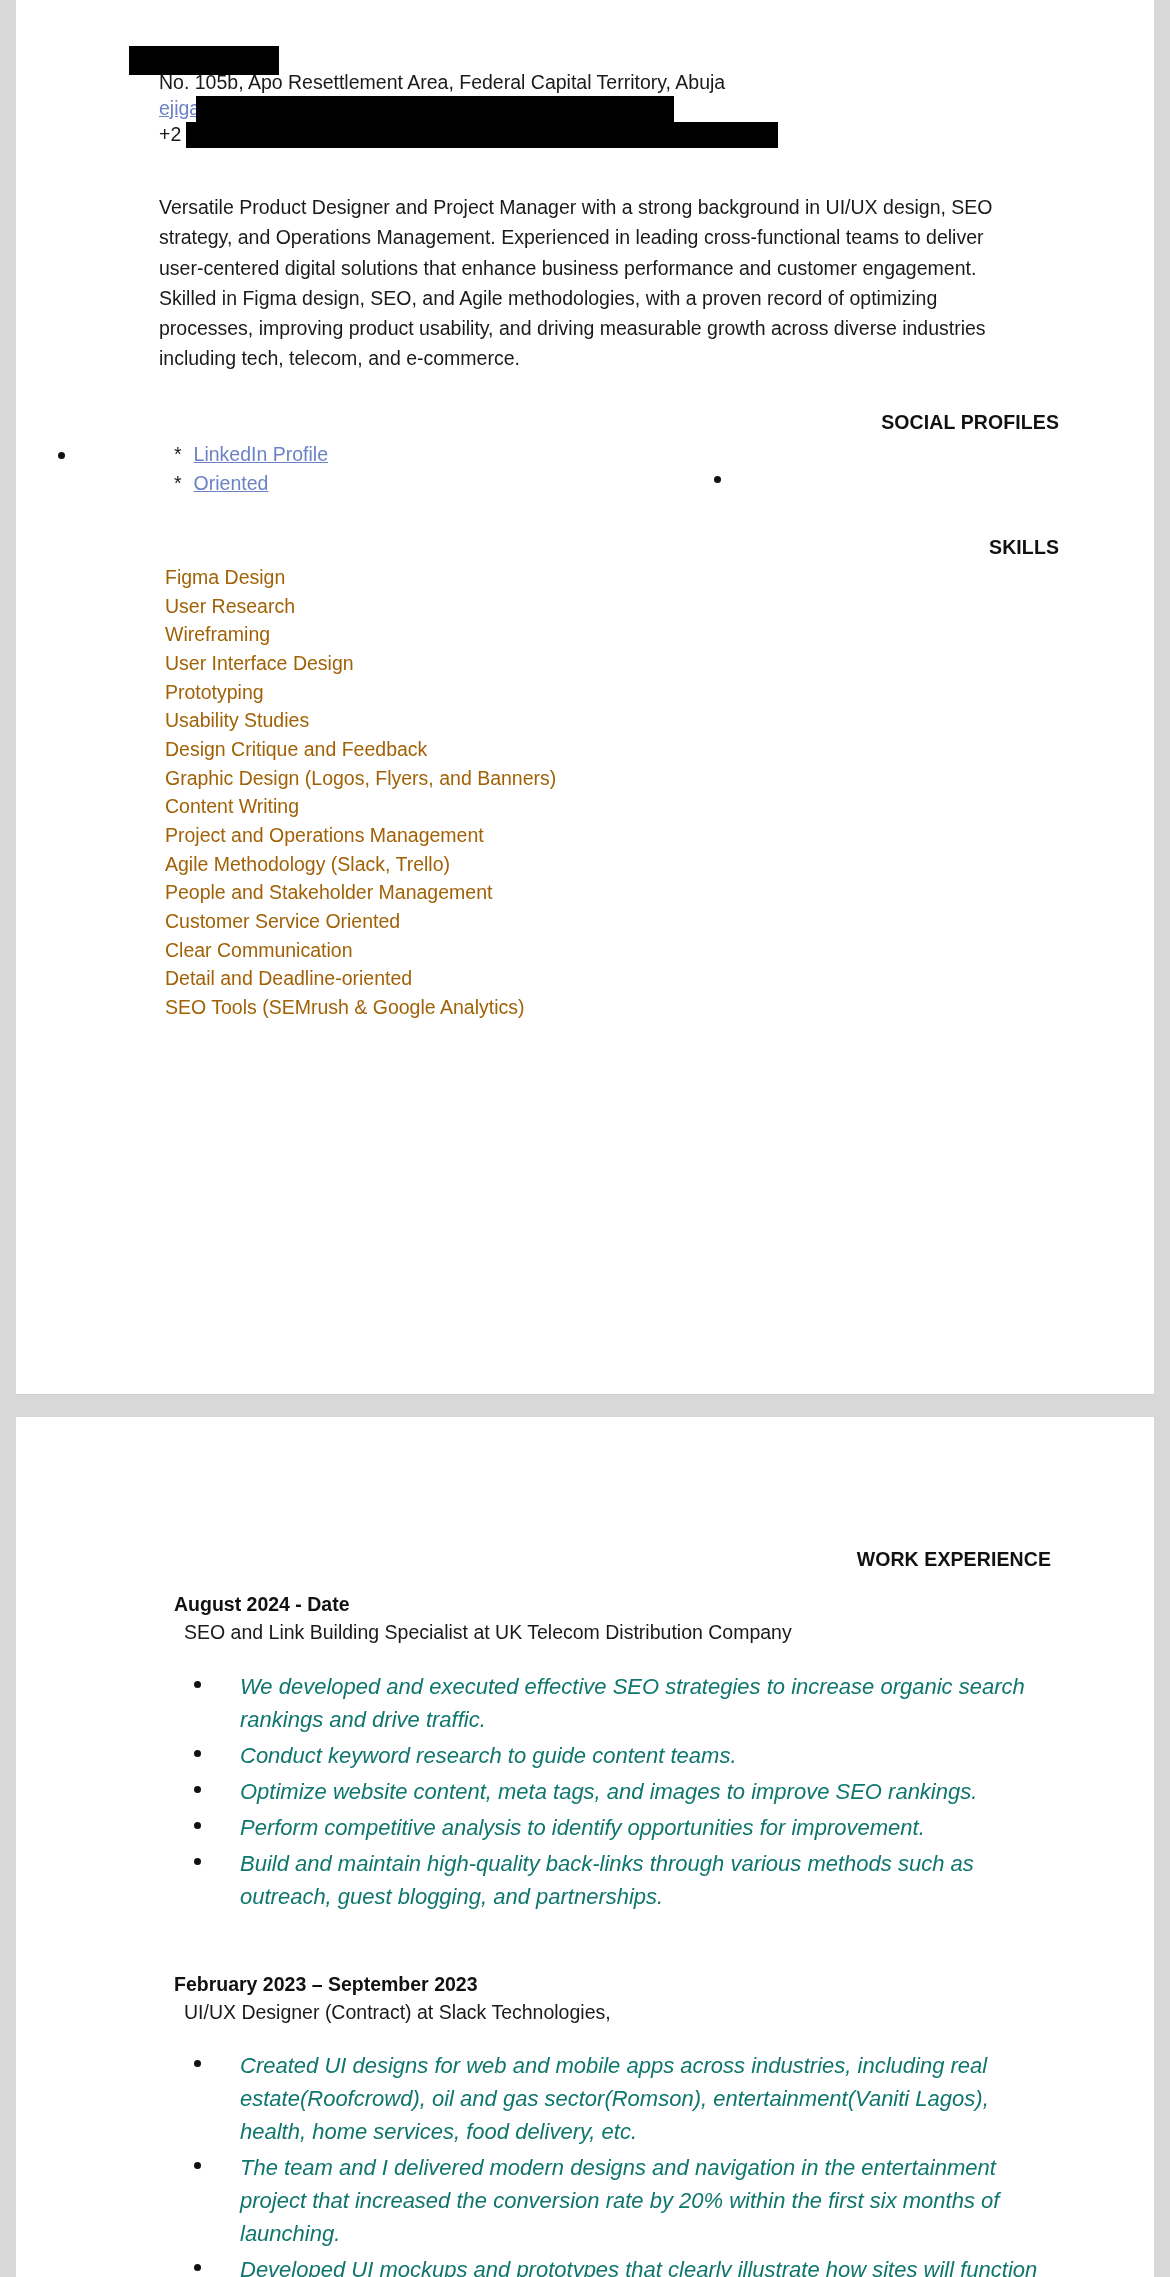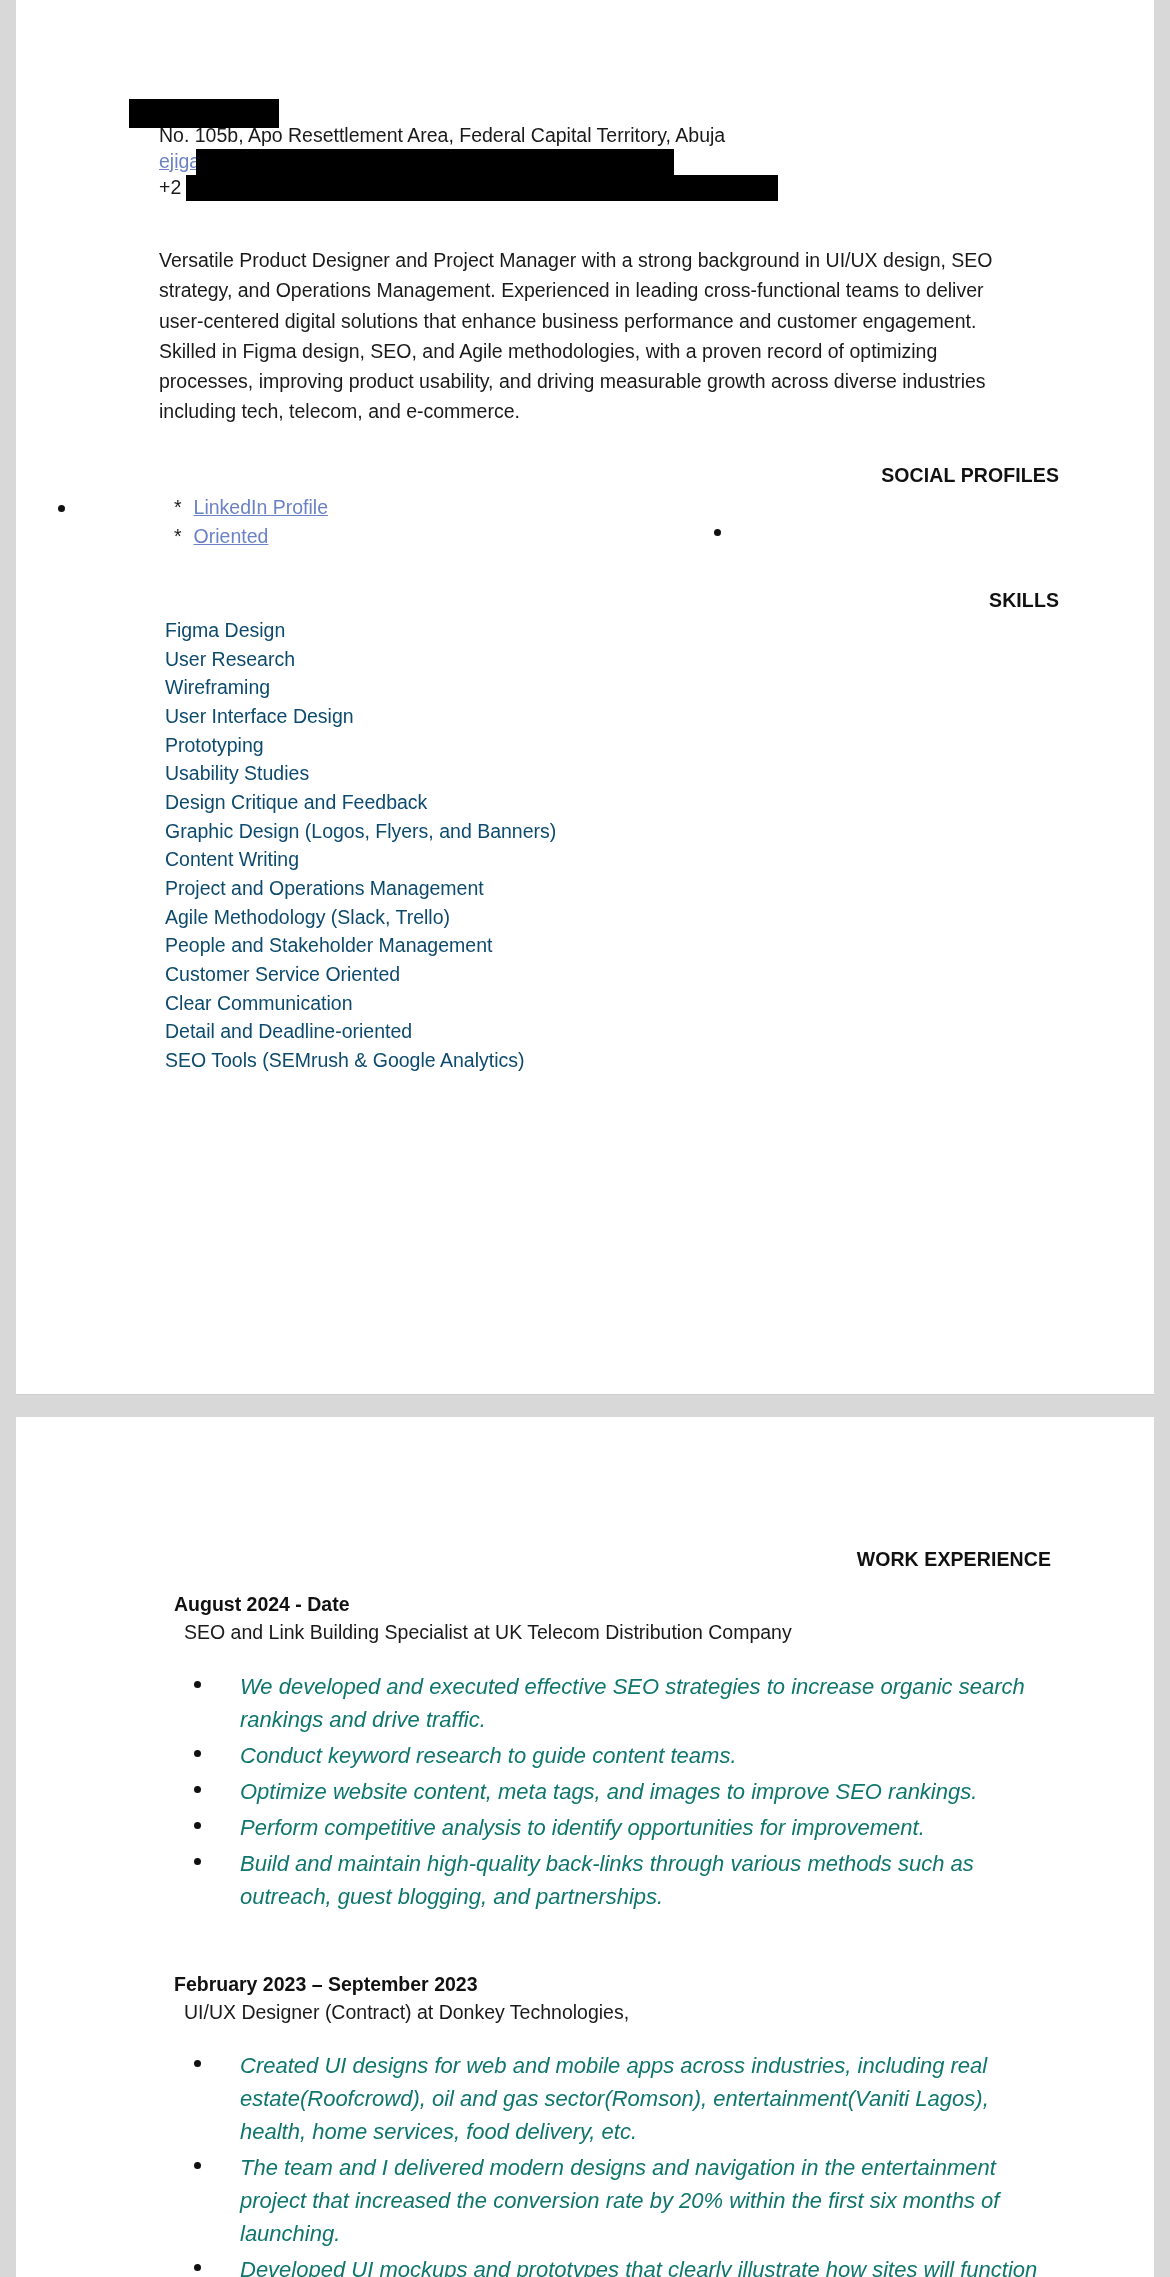--- a/index.html
+++ b/index.html
@@ -41,21 +41,21 @@
   }
 
   .content {
     position: relative;
     padding-left: 143px;
     padding-right: 95px;
   }
 
   
   .header-block {
-    padding-top: 96px;
+    padding-top: 43px;
     position: relative;
   }
   .name-line {
     font-size: 19.5px;
     font-weight: bold;
     color: #111;
     line-height: 1.32;
     position: relative;
     white-space: nowrap;
   }
@@ -159,21 +159,21 @@
     top: 36px;
   }
 
   
   .skills-list {
     margin-top: 4px;
   }
   .skill-item {
     font-size: 19.5px;
     line-height: 1.47;
-    color: #0c4a6e;
+    color: #a16207;
     padding-left: 6px;
   }
 
   
   .work-top-space {
     height: 123px;
   }
   .job {
     margin-top: 0;
   }
@@ -302,21 +302,21 @@
           <li>We developed and executed effective SEO strategies to increase organic search rankings and drive traffic.</li>
           <li>Conduct keyword research to guide content teams.</li>
           <li>Optimize website content, meta tags, and images to improve SEO rankings.</li>
           <li>Perform competitive analysis to identify opportunities for improvement.</li>
           <li>Build and maintain high-quality back-links through various methods such as outreach, guest blogging, and partnerships.</li>
         </ul>
       </div>
 
       <div class="job">
         <div class="job-dates">February 2023 – September 2023</div>
-        <div class="job-title">UI/UX Designer (Contract) at Donkey Technologies,</div>
+        <div class="job-title">UI/UX Designer (Contract) at Slack Technologies,</div>
         <ul class="job-bullets">
           <li>Created UI designs for web and mobile apps across industries, including real estate(Roofcrowd), oil and gas sector(Romson), entertainment(Vaniti Lagos), health, home services, food delivery, etc.</li>
           <li>The team and I delivered modern designs and navigation in the entertainment project that increased the conversion rate by 20% within the first six months of launching.</li>
           <li>Developed UI mockups and prototypes that clearly illustrate how sites will function and look.</li>
         </ul>
       </div>
 
     </div>
   </div>
 

